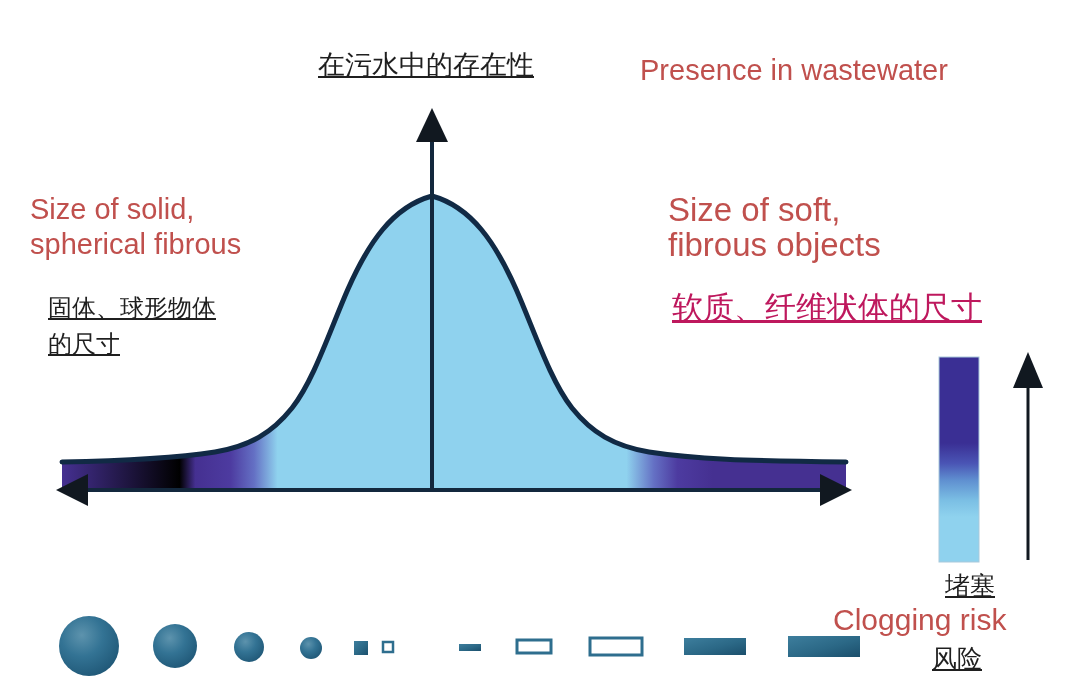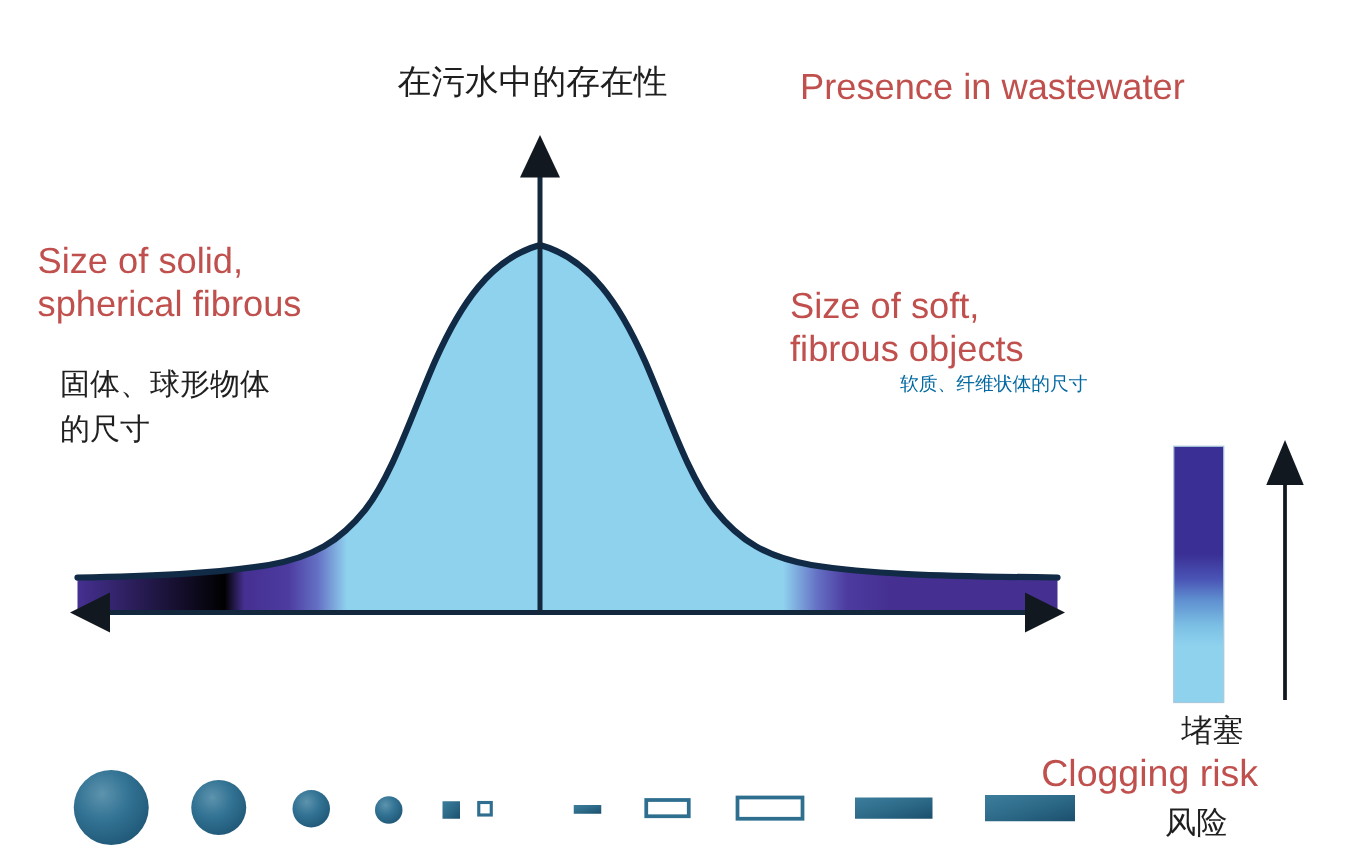--- a/index.html
+++ b/index.html
@@ -3,21 +3,21 @@
 <meta charset="utf-8">
 <style>
   html,body{margin:0;padding:0;background:#ffffff;}
   body{
     width:1080px;height:693px;position:relative;overflow:hidden;
     font-family:"Liberation Sans","DejaVu Sans",sans-serif;
     background:#ffffff;
   }
   .abs{position:absolute;}
   .red{color:#c0504d;}
-  .blk{color:#222222;}
+  .blk{color:#222222;text-decoration:underline;}
 
   #chart-svg{position:absolute;left:0;top:0;width:1080px;height:693px;}
 
   
   #title-cn{
     left:318px; top:48px; width:250px;
     font-size:27px; line-height:34px; color:#1f1f1f;
     white-space:nowrap;
   }
   #title-en{
@@ -29,28 +29,27 @@
   #left-label-en{
     left:30px; top:192px; width:330px;
     font-size:29px; line-height:35px; color:#c0504d;
   }
   #left-label-cn{
     left:48px; top:290px; width:300px;
     font-size:24px; line-height:36px; color:#1f1f1f;
   }
 
   #right-label-en{
-    left:632px; top:192px; width:330px;
-    font-size:29px; line-height:35px; color:#c0504d;margin-top:36px;
+    left:668px; top:192px; width:330px;
+    font-size:33px; line-height:35px; color:#c0504d;
   }
   #right-label-cn{
     left:672px; top:292px; width:340px;
-    font-size:15px; line-height:32px; color:#0369a1;
+    font-size:31px; line-height:32px; color:#be185d;
     white-space:nowrap;
-    margin-left:48px;
   }
 
   #clog-cn-top{
     left:932px; top:570px; width:120px;
     font-size:25px; line-height:30px; color:#1f1f1f;
     text-align:left;
     margin-left:13px;
   }
   #clog-en{
     left:833px; top:602px; width:230px;

